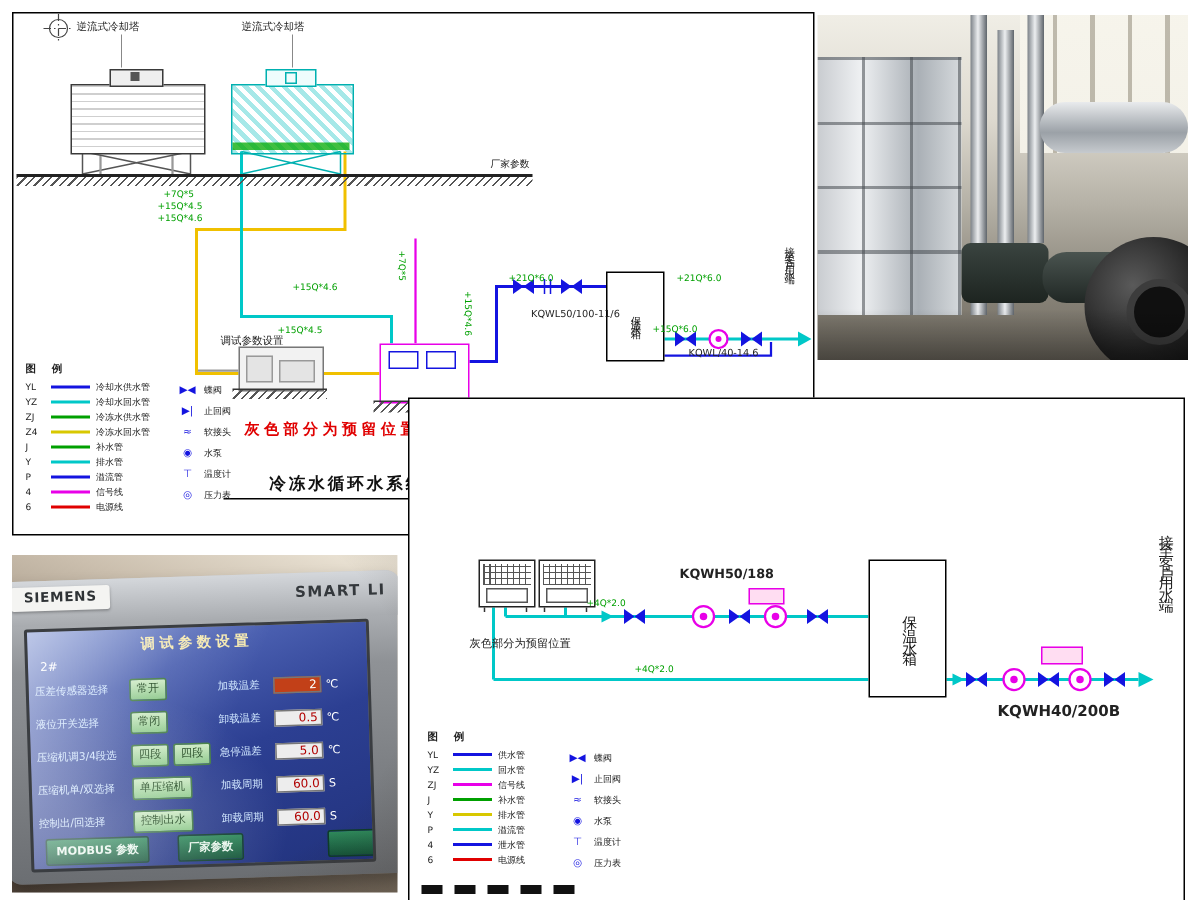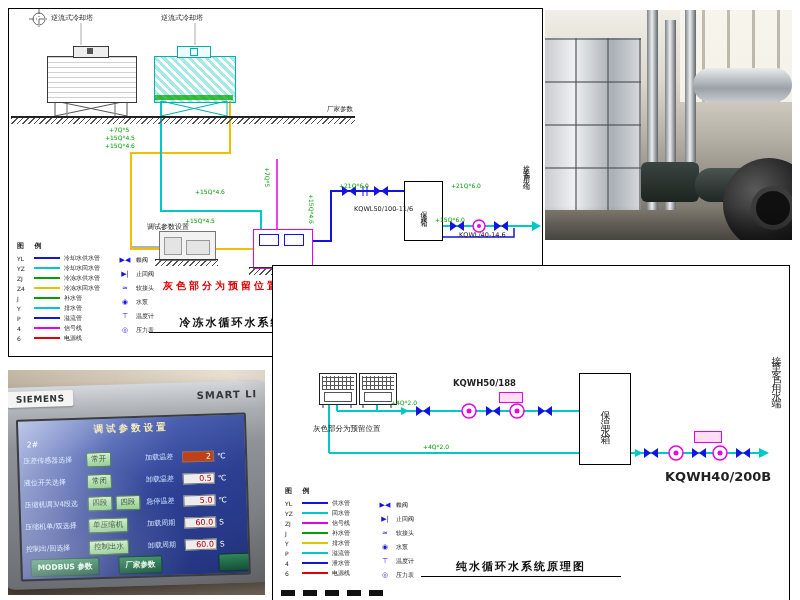--- a/index.html
+++ b/index.html
@@ -381,25 +381,24 @@
 
     <div class="tank" style="left:306px;top:107px;width:50px;height:90px">
       <span style="font-size:10px;letter-spacing:8px">保温水箱</span>
     </div>
 
     <div class="pbox" style="left:226px;top:126px;width:22px;height:9px"></div>
     <div class="pbox" style="left:421px;top:165px;width:26px;height:10px"></div>
 
     <span class="lbl" style="left:40px;top:158px;font-size:7.5px">灰色部分为预留位置</span>
     <span class="lbl" style="left:180px;top:112px;font-size:8.5px;font-weight:600">KQWH50/188</span>
-    <span class="lbl" style="left:392px;top:203px;font-size:13px;font-weight:600">KQWH40/200B</span>
+    <span class="lbl" style="left:392px;top:203px;font-size:10px;font-weight:600">KQWH40/200B</span>
     <span class="glabel" style="left:118px;top:133px">+4Q*2.0</span>
     <span class="glabel" style="left:150px;top:177px">+4Q*2.0</span>
     <span class="vtext" style="left:496px;top:82px;font-size:10px;letter-spacing:7px">接至客户用水端</span>
-    <span class="dtitle" style="left:148px;top:293px;width:200px">纯水循环水系统原理图</span>
 
     <div class="lg" style="left:12px;top:220px">
       <div class="hd">图 例</div>
       <div class="lgr">
           <span class="lgc">YL</span>
           <span class="lgl" style="background: rgb(20, 20, 224);"></span>
           <span>供水管</span>
         </div>
       <div class="lgr">
           <span class="lgc">YZ</span>

